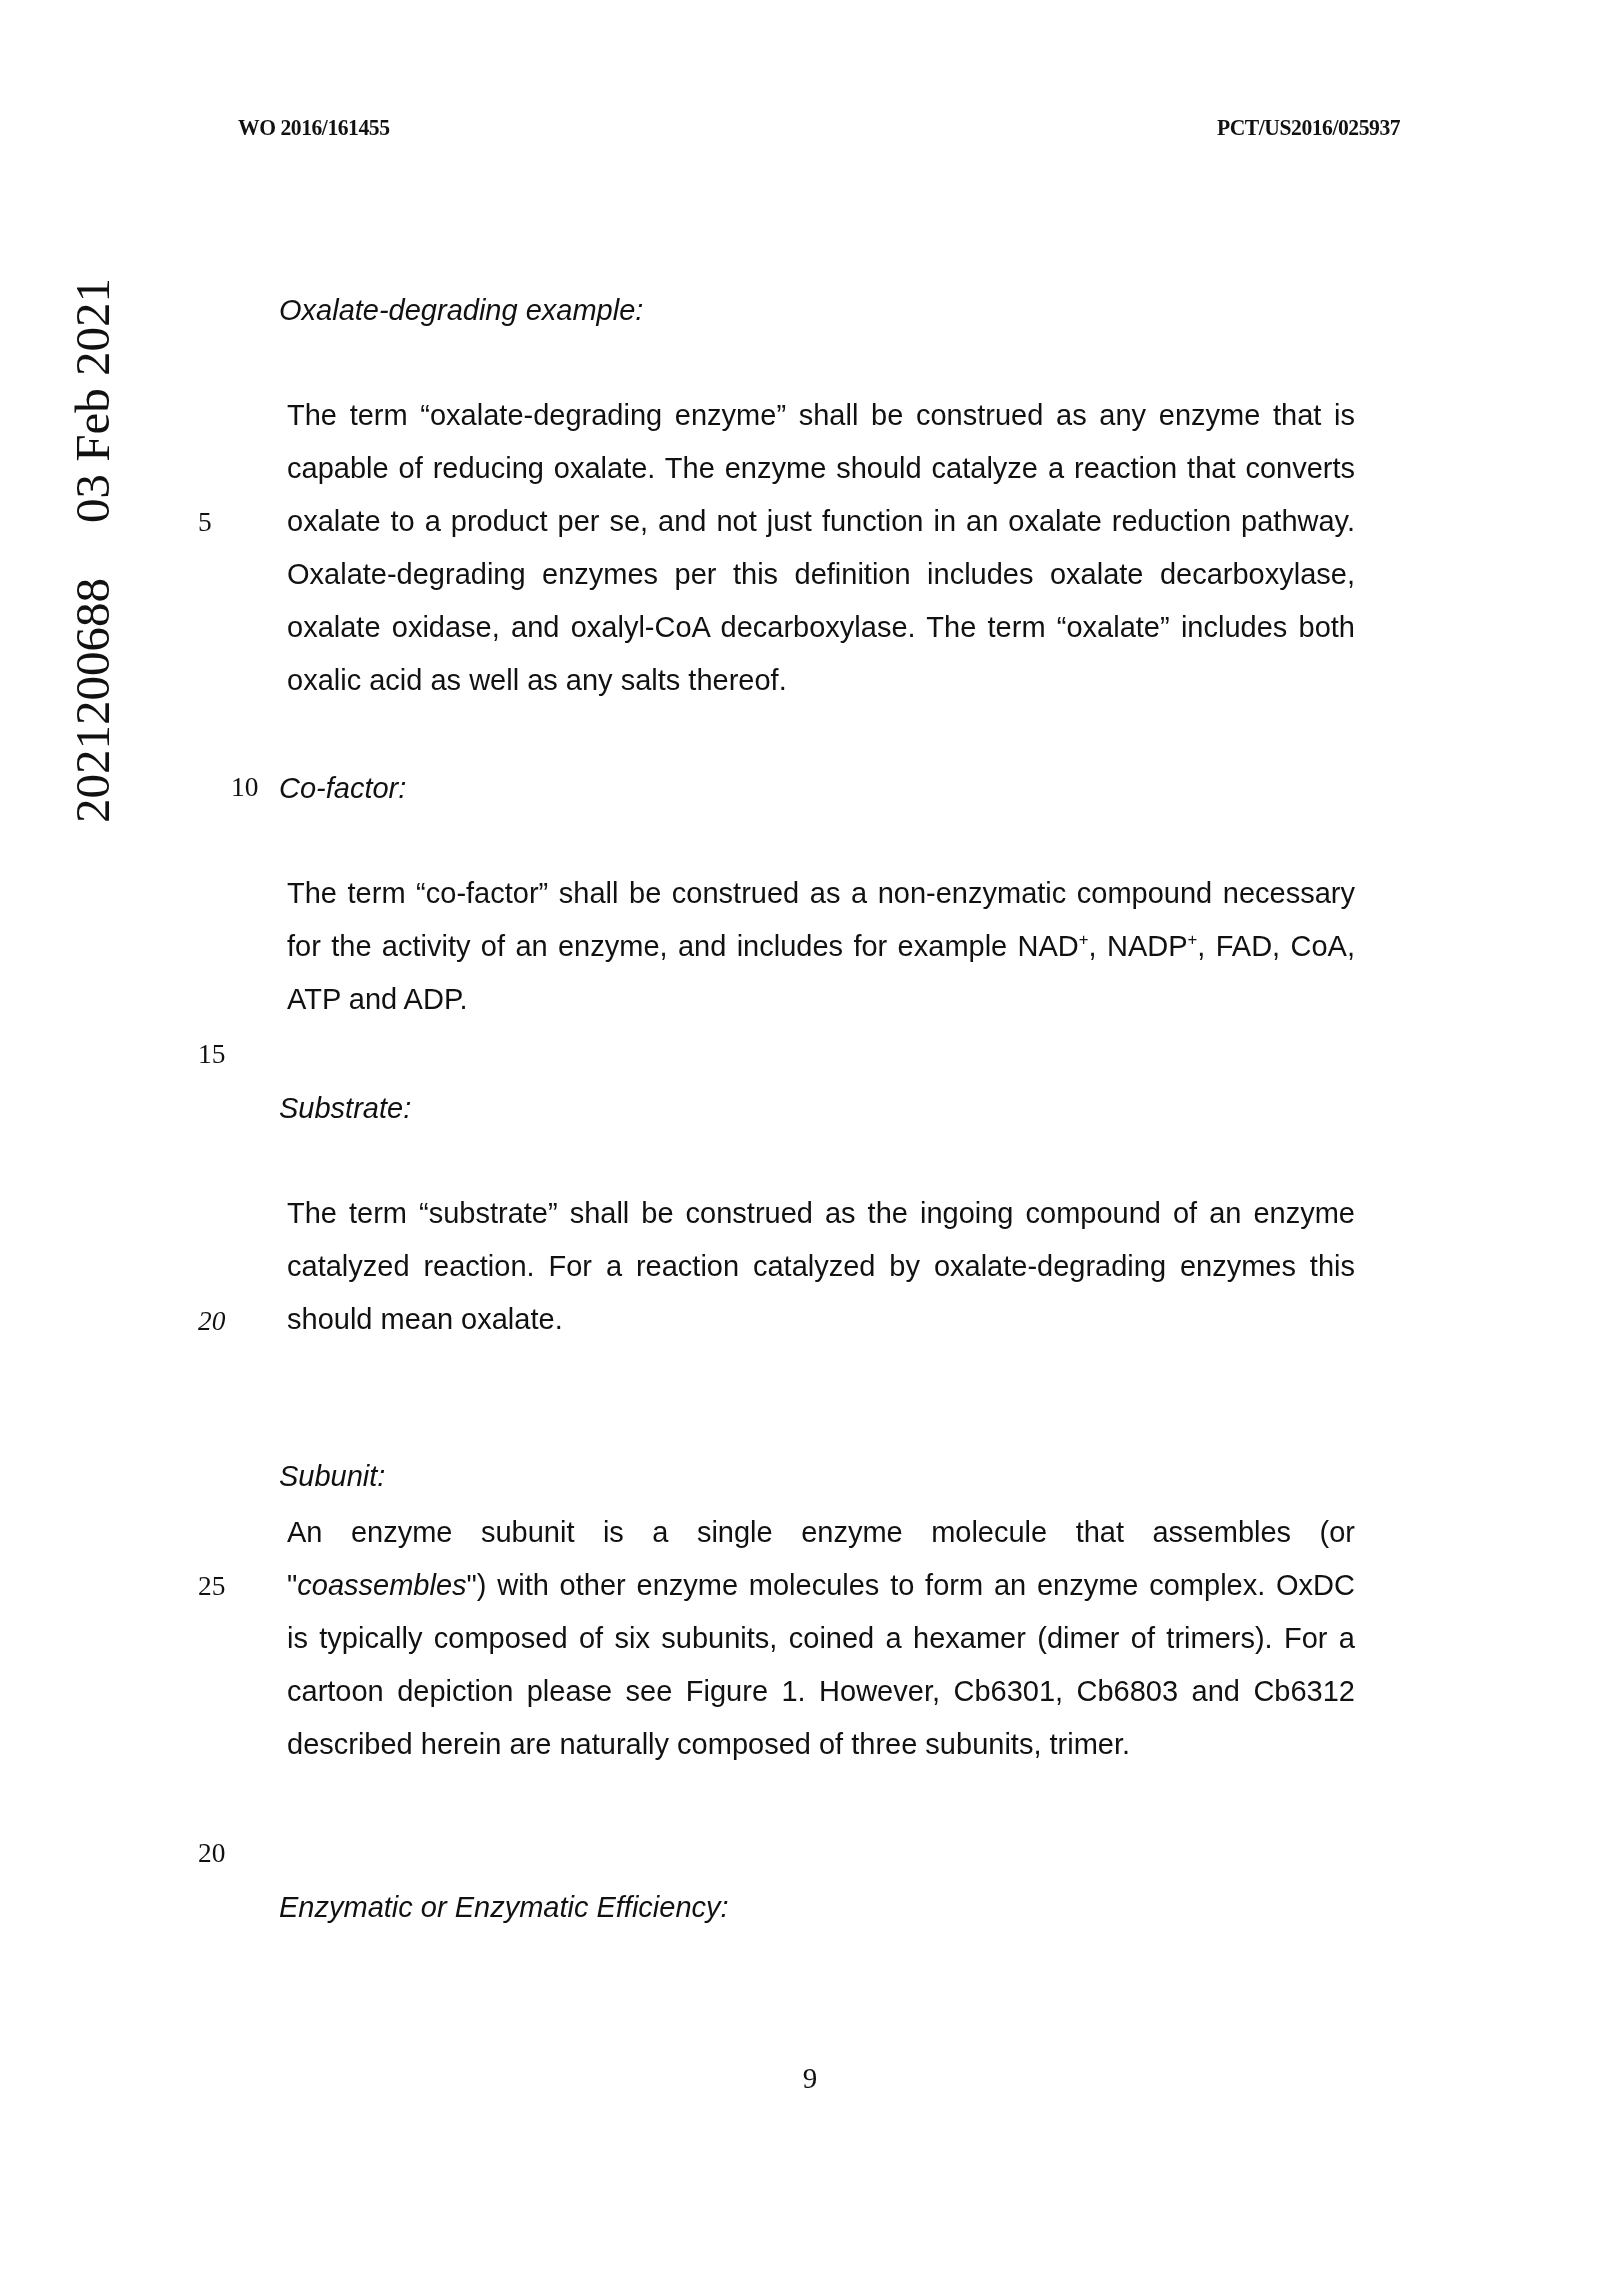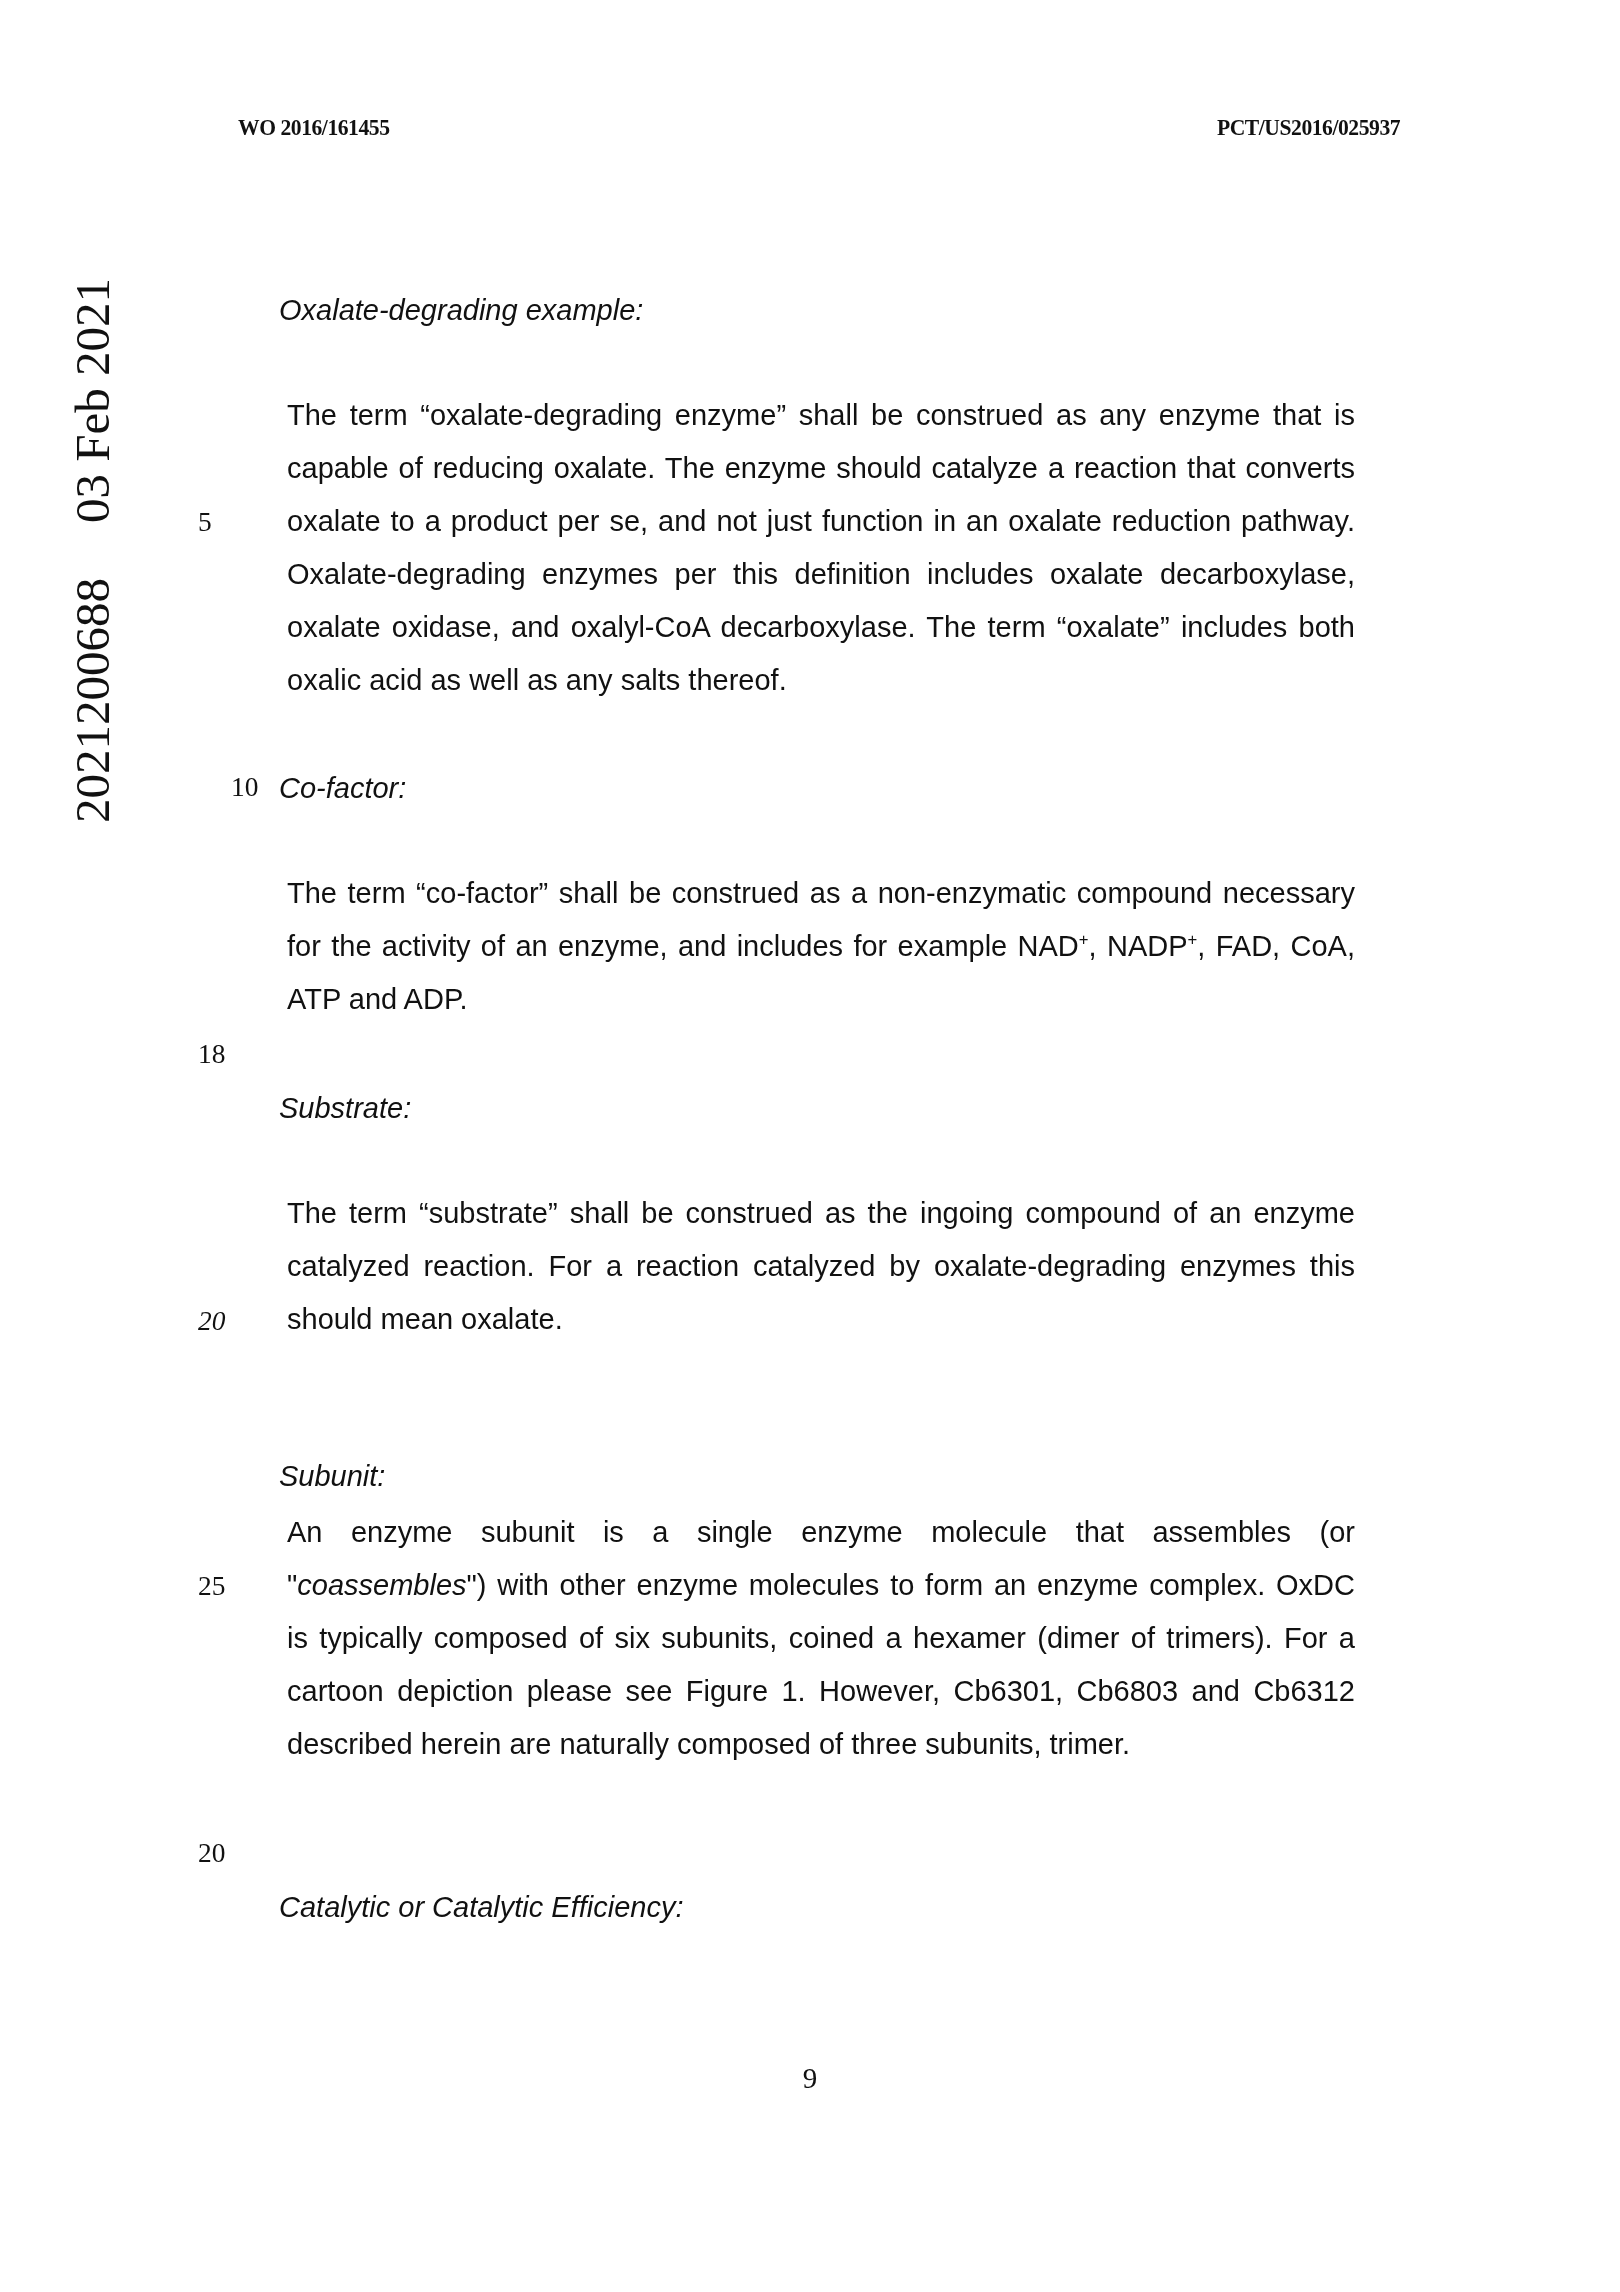--- a/index.html
+++ b/index.html
@@ -22,33 +22,33 @@
 
 <div class="hdr hdr-left">WO 2016/161455</div>
 <div class="hdr hdr-right">PCT/US2016/025937</div>
 
 <div class="stamp">
   <span>2021200688</span><span class="gap"></span><span>03 Feb 2021</span>
 </div>
 
 <div class="ln" style="top:507px;">5</div>
 <div class="ln" style="top:772px;margin-left:33px;">10</div>
-<div class="ln" style="top:1039px;">18</div>
+<div class="ln" style="top:1039px;">15</div>
 <div class="ln" style="top:1306px;font-style:italic;">20</div>
 <div class="ln" style="top:1571px;">25</div>
 <div class="ln" style="top:1838px;">20</div>
 
 <div class="h" style="top:294px;">Oxalate-degrading example:</div>
 <div class="p" style="top:389px;">The term “oxalate-degrading enzyme” shall be construed as any enzyme that is capable of reducing oxalate. The enzyme should catalyze a reaction that converts oxalate to a product per se, and not just function in an oxalate reduction pathway. Oxalate-degrading enzymes per this definition includes oxalate decarboxylase, oxalate oxidase, and oxalyl-CoA decarboxylase. The term “oxalate” includes both oxalic acid as well as any salts thereof.</div>
 
 <div class="h" style="top:772px;">Co-factor:</div>
 <div class="p" style="top:867px;"><span>The term “co-factor” shall be construed as a non-enzymatic compound necessary for the activity of an enzyme, and includes for example NAD</span><sup>+</sup><span>, NADP</span><sup>+</sup><span>, FAD, CoA, ATP and ADP.</span></div>
 
 <div class="h" style="top:1092px;">Substrate:</div>
 <div class="p" style="top:1187px;">The term “substrate” shall be construed as the ingoing compound of an enzyme catalyzed reaction. For a reaction catalyzed by oxalate-degrading enzymes this should mean oxalate.</div>
 
 <div class="h" style="top:1460px;">Subunit:</div>
 <div class="p" style="top:1506px;"><span>An enzyme subunit is a single enzyme molecule that assembles (or "</span><em>coassembles</em><span>") with other enzyme molecules to form an enzyme complex. OxDC is typically composed of six subunits, coined a hexamer (dimer of trimers).  For a cartoon depiction please see Figure 1. However, Cb6301, Cb6803 and Cb6312 described herein are naturally composed of three subunits, trimer.</span></div>
 
-<div class="h" style="top:1891px;">Catalytic or Catalytic Efficiency:</div>
+<div class="h" style="top:1891px;">Enzymatic or Enzymatic Efficiency:</div>
 
 <div class="pageno">9</div>
 
 
 </body></html>

